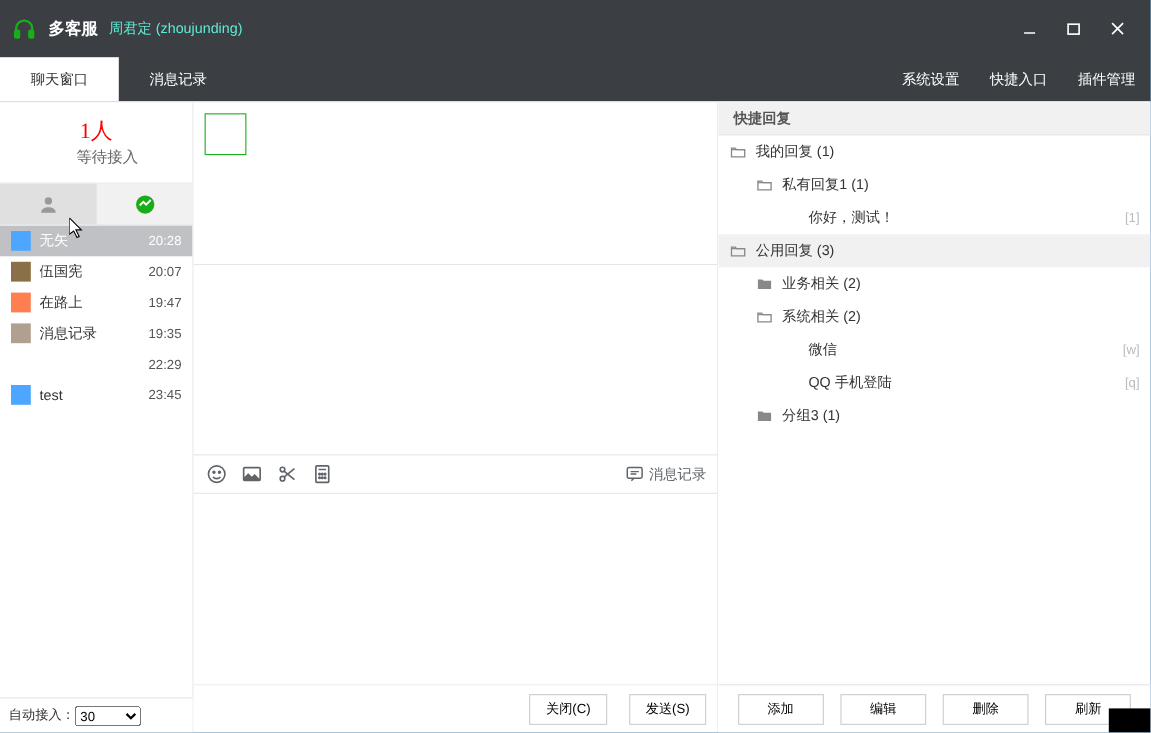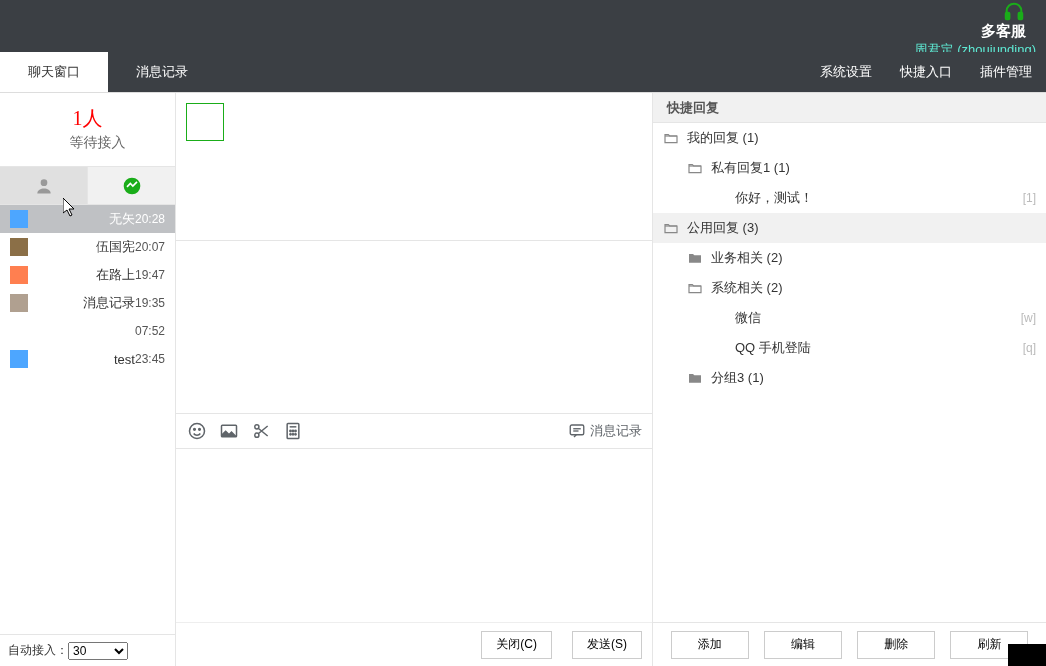--- a/index.html
+++ b/index.html
@@ -1,20 +1,20 @@
 <!DOCTYPE html>
 <html><head>
 <meta charset="utf-8">
 <style>
 * { box-sizing: border-box; margin: 0; padding: 0; font-family: "Microsoft YaHei", Arial, sans-serif; }
 body { background: #0a5a9e; width: 1046px; height: 666px; overflow: hidden; position: relative; }
 .app-shell { position: absolute; inset: 0; display: flex; flex-direction: column; }
 
 
-.titlebar { height: 52px; background: #3b3f44; display: flex; align-items: flex-end; color: #fff; padding: 0 10px; flex-direction: column; }
+.titlebar { height: 52px; background: #3b3f44; display: flex; align-items: center; color: #fff; padding: 0 10px; }
 .titlebar .logo { width: 24px; height: 24px; margin-right: 10px; display: flex; align-items: center; justify-content: center; }
 .titlebar .title { font-size: 15px; font-weight: bold; margin-right: 10px; }
 .titlebar .subtitle { color: #5eead4; font-size: 13px; }
 .winbtns { margin-left: auto; display: flex; }
 .winbtn { width: 40px; height: 30px; display: flex; align-items: center; justify-content: center; color: #fff; cursor: pointer; }
 
 
 .tabbar { height: 40px; background: #3b3f44; display: flex; align-items: flex-end; }
 .tab { height: 40px; padding: 0 28px; display: flex; align-items: center; color: #fff; font-size: 13px; cursor: pointer; }
 .tab.active { background: #fff; color: #333; }
@@ -30,21 +30,21 @@
 .waitbox .wait-n { color: #ff0000; font-size: 20px; font-family: "KaiTi", serif; }
 .waitbox .wait-t { color: #666; font-size: 14px; margin-top: 2px; padding-left: 20px; }
 .left-tabs { height: 38px; display: flex; border-bottom: 1px solid #e5e5e5; background: #f1f1f1; }
 .left-tab { flex: 1; display: flex; align-items: center; justify-content: center; cursor: pointer; border-right: 1px solid #e5e5e5; }
 .left-tab:last-child { border-right: none; }
 .left-tab.act { background: #e0e0e0; }
 .chatlist { flex: 1; overflow: auto; }
 .chatitem { height: 28px; display: flex; align-items: center; padding: 0 10px; font-size: 13px; color: #333; cursor: pointer; }
 .chatitem.sel { background: #bfc1c4; color: #fff; }
 .chatitem .avatar { width: 18px; height: 18px; background: #4da6ff; margin-right: 8px; flex-shrink: 0; }
-.chatitem .name { flex: 1; white-space: nowrap; overflow: hidden; text-align: right; }
+.chatitem .name { flex: 1; white-space: nowrap; overflow: hidden; }
 .chatitem .time { font-size: 12px; color: #555; }
 .chatitem.sel .time { color: #fff; }
 .autojoin { height: 32px; border-top: 1px solid #e5e5e5; display: flex; align-items: center; padding: 0 8px; font-size: 12px; color: #333; background: #fff; }
 .autojoin select { width: 60px; font-size: 12px; margin-left: 0; }
 
 
 .midcol { flex: 1; display: flex; flex-direction: column; border-right: 1px solid #e5e5e5; }
 .msgview { flex: 1.1; border-bottom: 1px solid #e5e5e5; padding: 10px; background: #fff; }
 .msgview .greenbox { width: 38px; height: 38px; border: 1px solid #1aad19; }
 .msgcontent { flex: 1.5; background: #fff; }
@@ -157,21 +157,21 @@
             <div class="name">在路上</div>
             <div class="time">19:47</div>
           </div>
           <div class="chatitem">
             <div class="avatar" style="background: rgb(176, 160, 144);"></div>
             <div class="name">消息记录</div>
             <div class="time">19:35</div>
           </div>
           <div class="chatitem">
             <div class="name"></div>
-            <div class="time">07:52</div>
+            <div class="time">22:29</div>
           </div>
           <div class="chatitem">
             <div class="avatar" style="background: rgb(77, 166, 255);"></div>
             <div class="name">test</div>
             <div class="time">23:45</div>
           </div>
         </div>
       <div class="autojoin">
         <span>自动接入：</span>
         <select><option>30</option></select>

